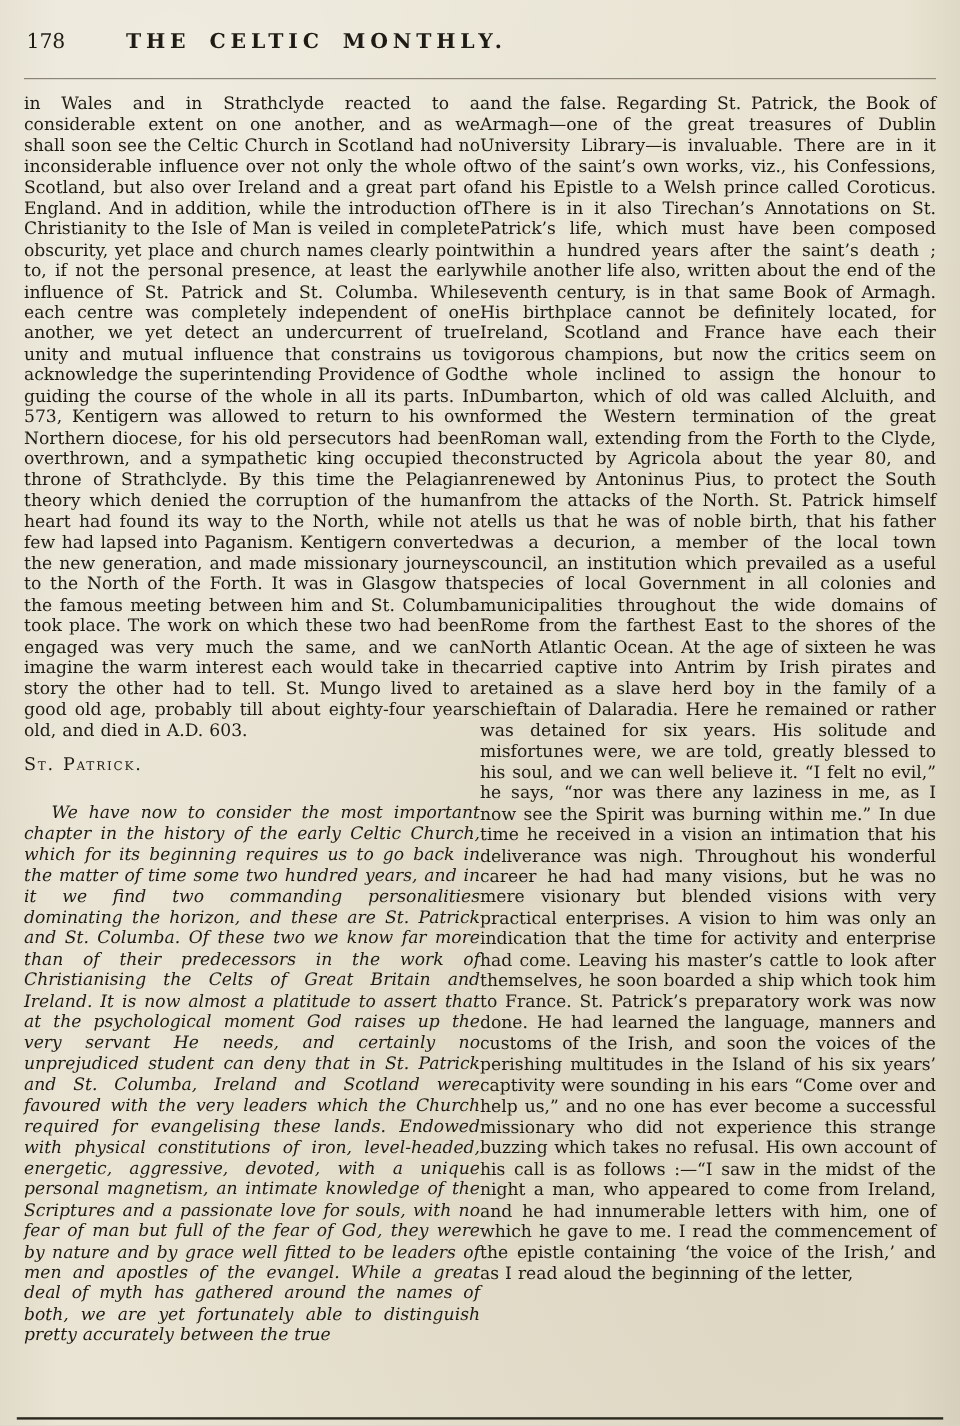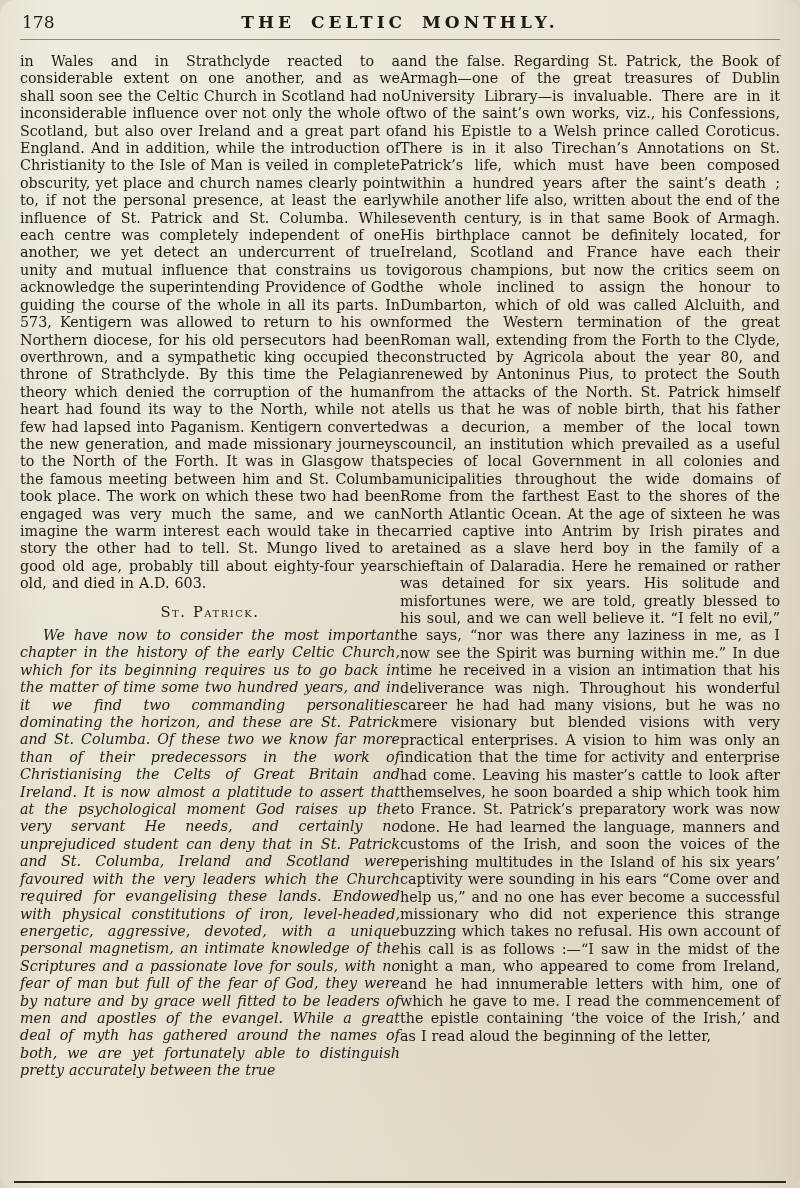--- a/index.html
+++ b/index.html
@@ -16,38 +16,37 @@
     padding: 8px 20px 0 20px;
     overflow: hidden;
     background-color: #e9e4d3;
     background-image:
       radial-gradient(ellipse at 18% 8%, rgba(255,255,255,0.28), transparent 55%),
       radial-gradient(ellipse at 85% 92%, rgba(125,105,65,0.10), transparent 60%),
       radial-gradient(ellipse at 50% 55%, rgba(140,120,80,0.06), transparent 75%),
       linear-gradient(90deg, rgba(110,95,60,0.07), rgba(110,95,60,0) 6%, rgba(110,95,60,0) 94%, rgba(110,95,60,0.09));
     font-family: "DejaVu Serif", "Liberation Serif", serif;
     color: #1e1b15;
-    border-radius: 14px;
   }
   .page-header {
     display: grid;
     grid-template-columns: 70px 1fr 70px;
     align-items: baseline;
     padding: 4px 2px 0 2px;
   }
   .page-number {
     font-size: 17px;
     text-align: left;
   }
   .journal-title {
-    margin: 0;
+    margin: 13px;
     font-size: 17px;
     font-weight: bold;
     letter-spacing: 4px;
-    text-align: center;
+    text-align: left;
     word-spacing: 6px;
   }
   .header-rule {
     height: 1px;
     margin-top: 7px;
     background: rgba(58, 52, 40, 0.55);
   }
   .columns {
     display: flex;
     margin-top: 13px;
@@ -60,22 +59,22 @@
     word-spacing: 0.5px;
   }
   .column p {
     margin: 0;
   }
   p.indent {
     text-indent: 1.6em;
     font-style: italic;
   }
   .section-heading {
-    margin: 10px 0 7px 0;
-    text-align: center;
+    margin: 10px 0 24px 0;
+    text-align: left;
     text-indent: 0;
     font-size: 14.6px;
     font-weight: normal;
     font-variant: small-caps;
     letter-spacing: 1.5px;
   }
   .italic {
   }
   .bottom-rule {
     position: absolute;

